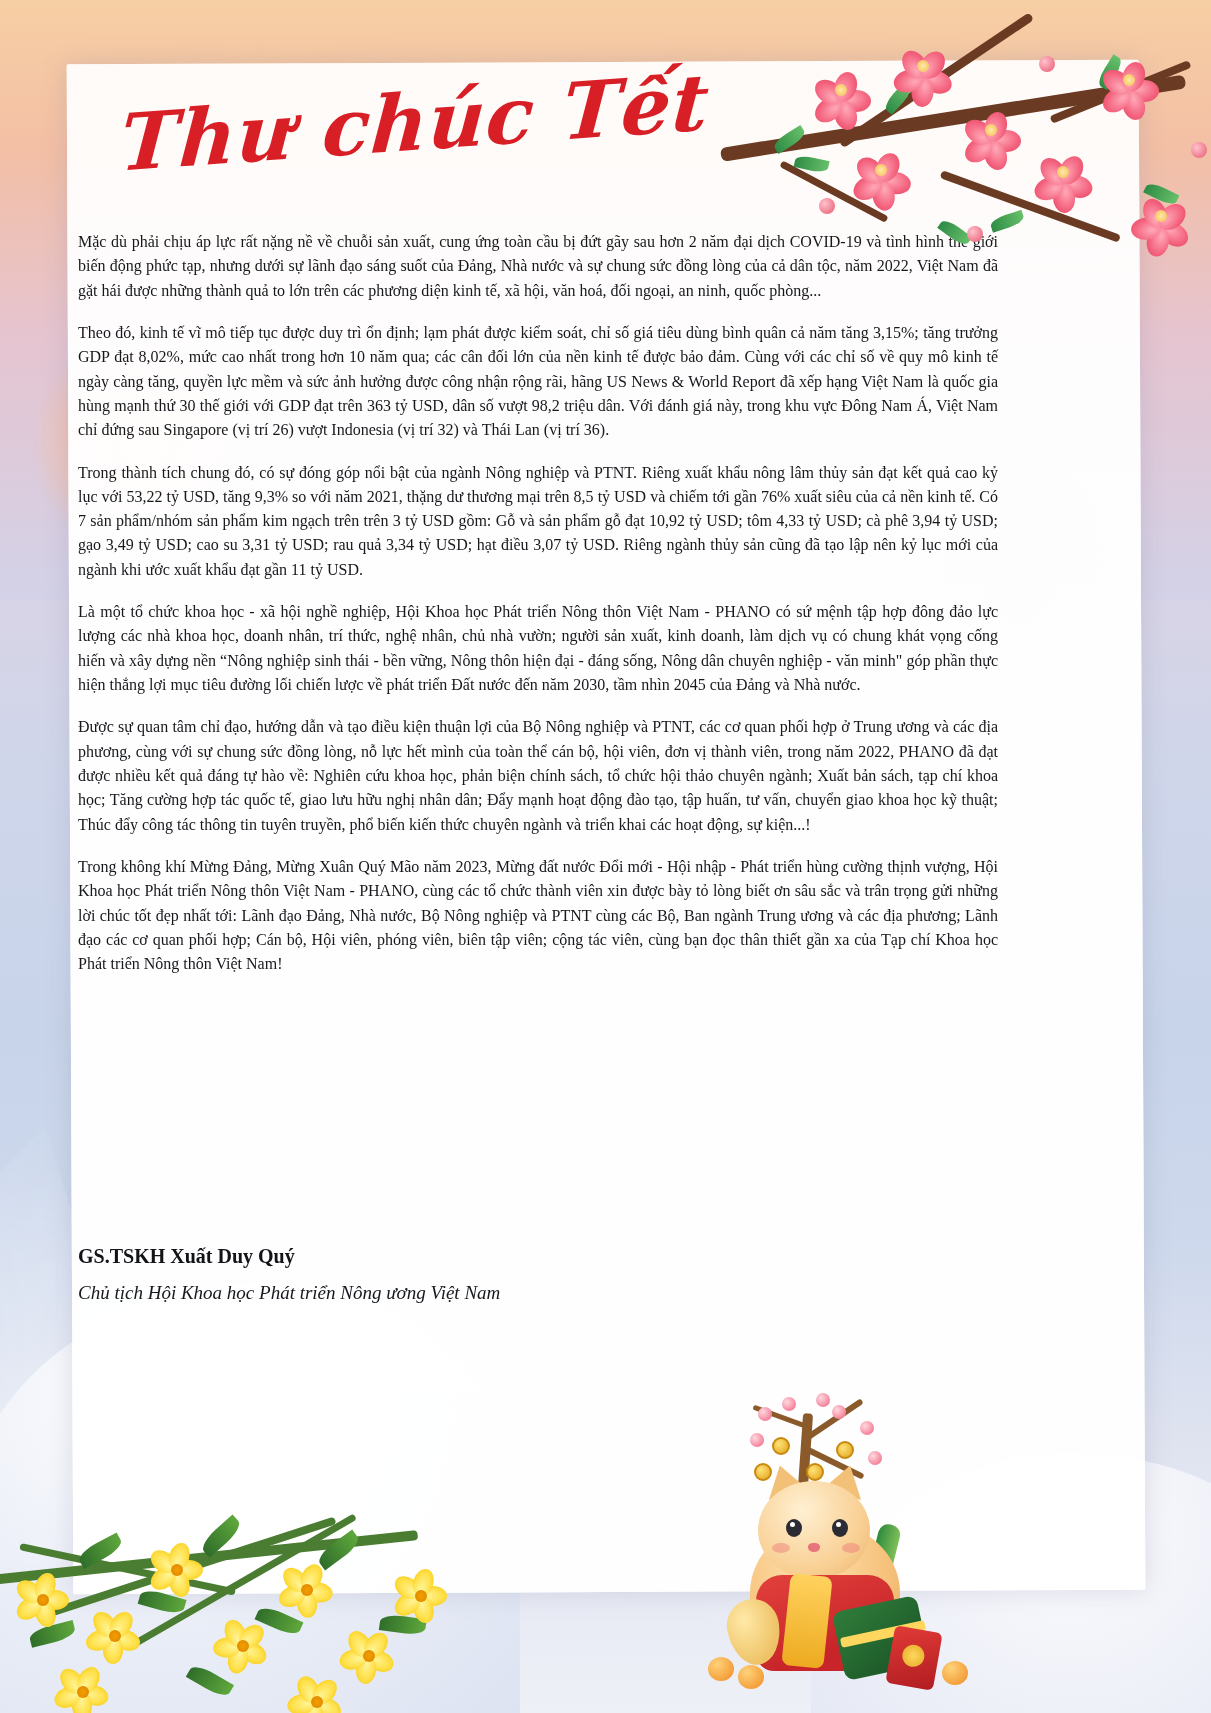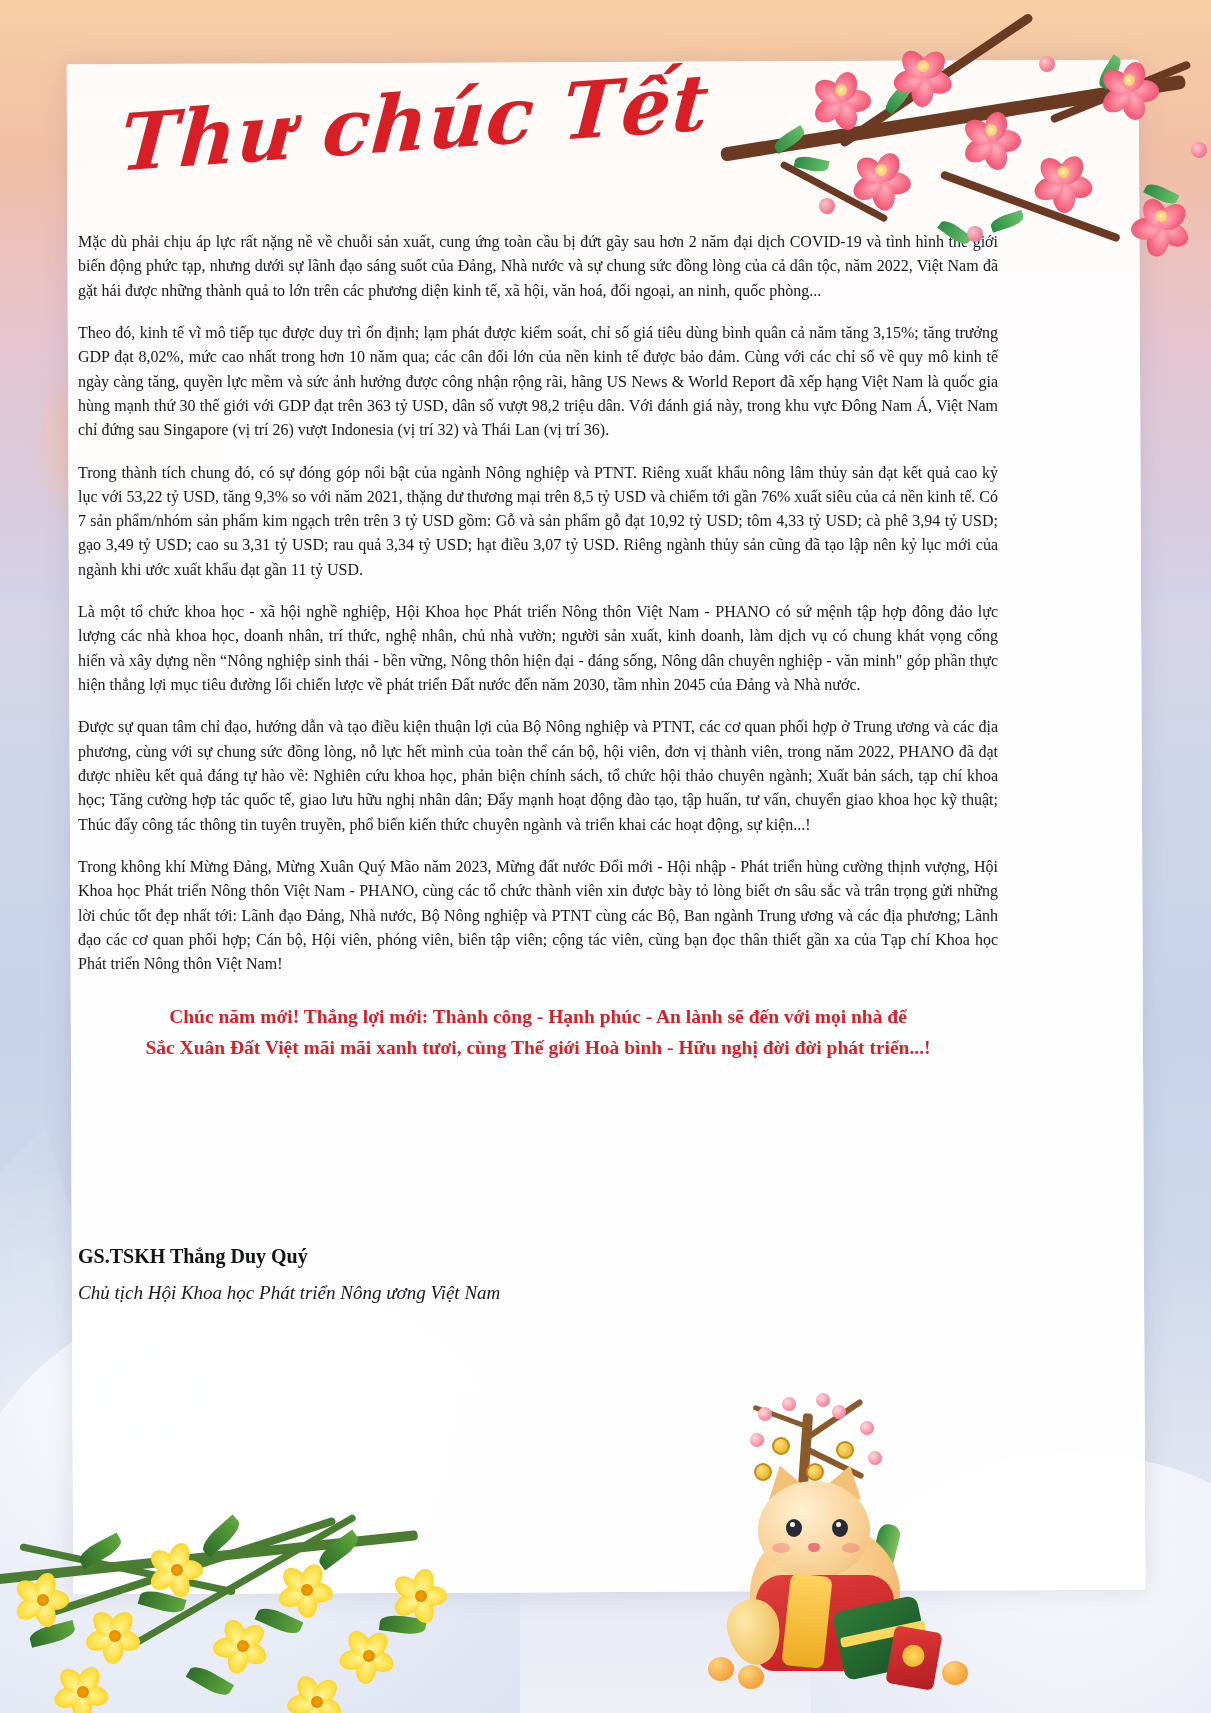--- a/index.html
+++ b/index.html
@@ -327,28 +327,24 @@
   <div class="title">Thư chúc Tết</div>
 
   <div class="content">
     <p class="para">Mặc dù phải chịu áp lực rất nặng nề về chuỗi sản xuất, cung ứng toàn cầu bị đứt gãy sau hơn 2 năm đại dịch COVID-19 và tình hình thế giới biến động phức tạp, nhưng dưới sự lãnh đạo sáng suốt của Đảng, Nhà nước và sự chung sức đồng lòng của cả dân tộc, năm 2022, Việt Nam đã gặt hái được những thành quả to lớn trên các phương diện kinh tế, xã hội, văn hoá, đối ngoại, an ninh, quốc phòng...</p>
     <p class="para">Theo đó, kinh tế vĩ mô tiếp tục được duy trì ổn định; lạm phát được kiểm soát, chỉ số giá tiêu dùng bình quân cả năm tăng 3,15%; tăng trưởng GDP đạt 8,02%, mức cao nhất trong hơn 10 năm qua; các cân đối lớn của nền kinh tế được bảo đảm. Cùng với các chỉ số về quy mô kinh tế ngày càng tăng, quyền lực mềm và sức ảnh hưởng được công nhận rộng rãi, hãng US News &amp; World Report đã xếp hạng Việt Nam là quốc gia hùng mạnh thứ 30 thế giới với GDP đạt trên 363 tỷ USD, dân số vượt 98,2 triệu dân. Với đánh giá này, trong khu vực Đông Nam Á, Việt Nam chỉ đứng sau Singapore (vị trí 26) vượt Indonesia (vị trí 32) và Thái Lan (vị trí 36).</p>
     <p class="para">Trong thành tích chung đó, có sự đóng góp nổi bật của ngành Nông nghiệp và PTNT. Riêng xuất khẩu nông lâm thủy sản đạt kết quả cao kỷ lục với 53,22 tỷ USD, tăng 9,3% so với năm 2021, thặng dư thương mại trên 8,5 tỷ USD và chiếm tới gần 76% xuất siêu của cả nền kinh tế. Có 7 sản phẩm/nhóm sản phẩm kim ngạch trên trên 3 tỷ USD gồm: Gỗ và sản phẩm gỗ đạt 10,92 tỷ USD; tôm 4,33 tỷ USD; cà phê 3,94 tỷ USD; gạo 3,49 tỷ USD; cao su 3,31 tỷ USD; rau quả 3,34 tỷ USD; hạt điều 3,07 tỷ USD. Riêng ngành thủy sản cũng đã tạo lập nên kỷ lục mới của ngành khi ước xuất khẩu đạt gần 11 tỷ USD.</p>
     <p class="para">Là một tổ chức khoa học - xã hội nghề nghiệp, Hội Khoa học Phát triển Nông thôn Việt Nam - PHANO có sứ mệnh tập hợp đông đảo lực lượng các nhà khoa học, doanh nhân, trí thức, nghệ nhân, chủ nhà vườn; người sản xuất, kinh doanh, làm dịch vụ có chung khát vọng cống hiến và xây dựng nền “Nông nghiệp sinh thái - bền vững, Nông thôn hiện đại - đáng sống, Nông dân chuyên nghiệp - văn minh" góp phần thực hiện thắng lợi mục tiêu đường lối chiến lược về phát triển Đất nước đến năm 2030, tầm nhìn 2045 của Đảng và Nhà nước.</p>
     <p class="para">Được sự quan tâm chỉ đạo, hướng dẫn và tạo điều kiện thuận lợi của Bộ Nông nghiệp và PTNT, các cơ quan phối hợp ở Trung ương và các địa phương, cùng với sự chung sức đồng lòng, nỗ lực hết mình của toàn thể cán bộ, hội viên, đơn vị thành viên, trong năm 2022, PHANO đã đạt được nhiều kết quả đáng tự hào về: Nghiên cứu khoa học, phản biện chính sách, tổ chức hội thảo chuyên ngành; Xuất bản sách, tạp chí khoa học; Tăng cường hợp tác quốc tế, giao lưu hữu nghị nhân dân; Đẩy mạnh hoạt động đào tạo, tập huấn, tư vấn, chuyển giao khoa học kỹ thuật; Thúc đẩy công tác thông tin tuyên truyền, phổ biến kiến thức chuyên ngành và triển khai các hoạt động, sự kiện...!</p>
     <p class="para">Trong không khí Mừng Đảng, Mừng Xuân Quý Mão năm 2023, Mừng đất nước Đổi mới - Hội nhập - Phát triển hùng cường thịnh vượng, Hội Khoa học Phát triển Nông thôn Việt Nam - PHANO, cùng các tổ chức thành viên xin được bày tỏ lòng biết ơn sâu sắc và trân trọng gửi những lời chúc tốt đẹp nhất tới: Lãnh đạo Đảng, Nhà nước, Bộ Nông nghiệp và PTNT cùng các Bộ, Ban ngành Trung ương và các địa phương; Lãnh đạo các cơ quan phối hợp; Cán bộ, Hội viên, phóng viên, biên tập viên; cộng tác viên, cùng bạn đọc thân thiết gần xa của Tạp chí Khoa học Phát triển Nông thôn Việt Nam!</p>
 
-    <div class="wish">
-      <div>Chúc năm mới! Thắng lợi mới: Thành công - Hạnh phúc - An lành sẽ đến với mọi nhà để</div>
-      <div>Sắc Xuân Đất Việt mãi mãi xanh tươi, cùng Thế giới Hoà bình - Hữu nghị đời đời phát triển...!</div>
-    </div>
   </div>
 
   <div class="signature">
-    <div class="sig-name">GS.TSKH Thắng Duy Quý</div>
+    <div class="sig-name">GS.TSKH Xuất Duy Quý</div>
     <div class="sig-role">Chủ tịch Hội Khoa học Phát triển Nông ương Việt Nam</div>
   </div>
 
   <div class="branch">
     <div class="limb" style="left:30px; top:128px; width:470px; height:14px; transform: rotate(-9deg);"></div>
     <div class="limb" style="left:150px; top:120px; width:230px; height:9px; transform: rotate(-34deg);"></div>
     <div class="limb" style="left:250px; top:150px; width:190px; height:8px; transform: rotate(20deg);"></div>
     <div class="limb" style="left:360px; top:96px; width:150px; height:8px; transform: rotate(-22deg);"></div>
     <div class="limb" style="left:90px; top:140px; width:120px; height:7px; transform: rotate(28deg);"></div>
 

